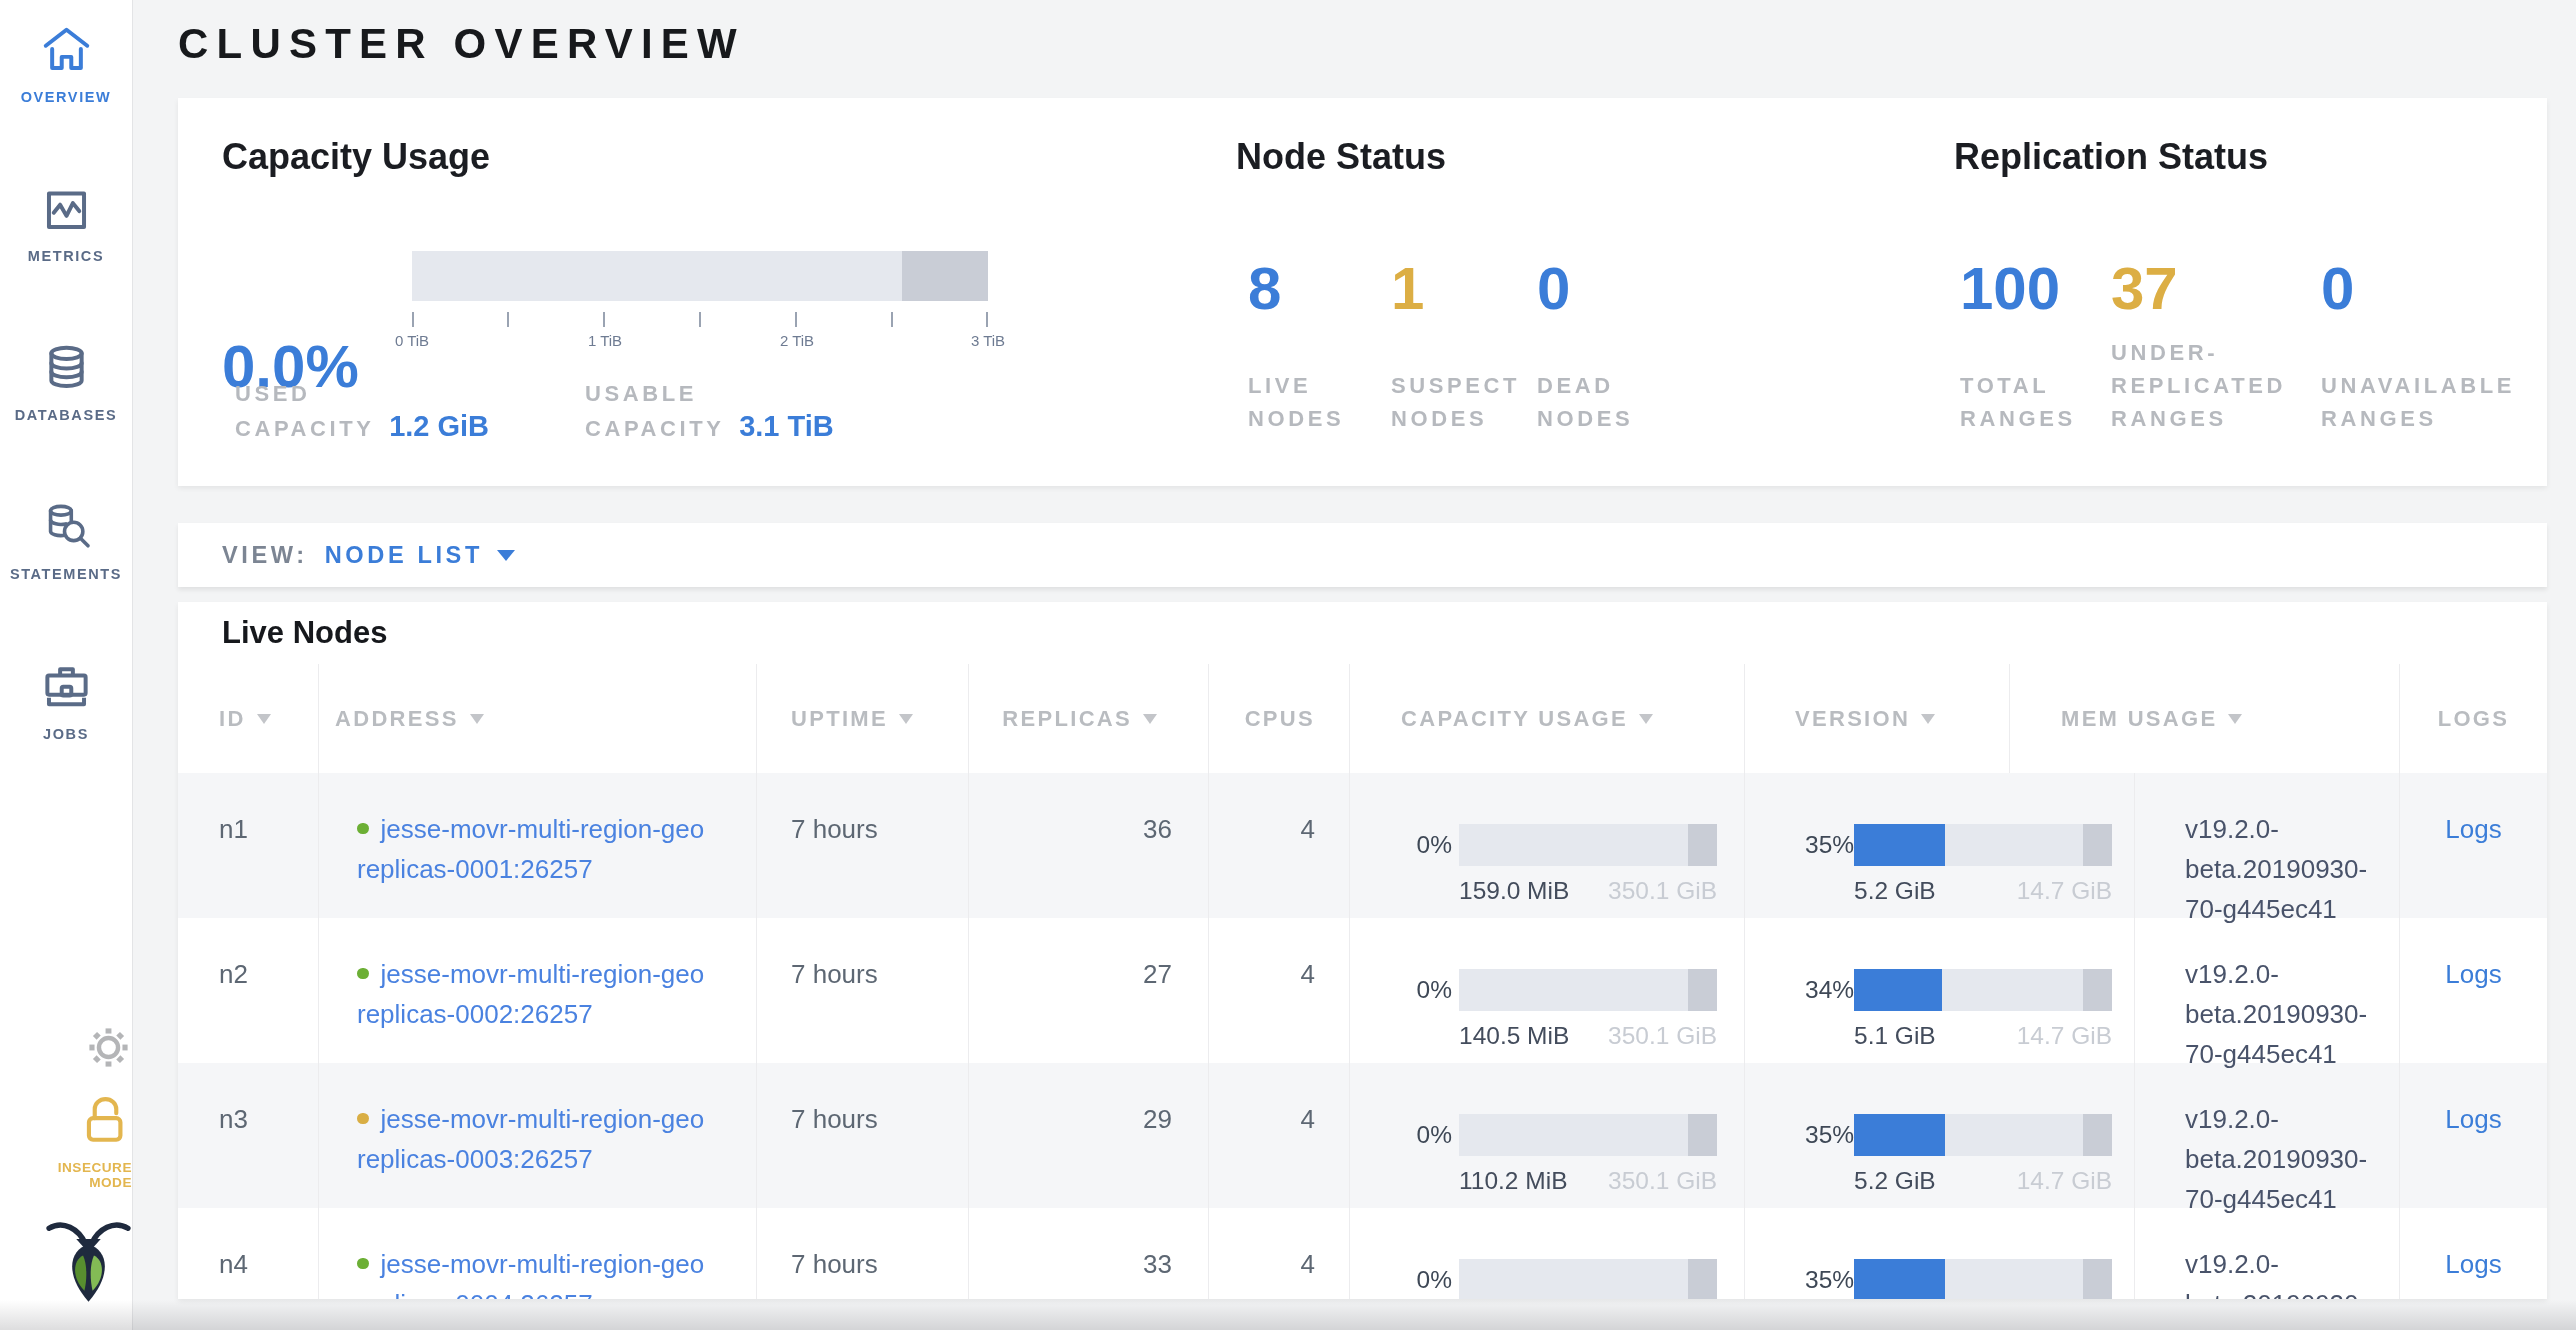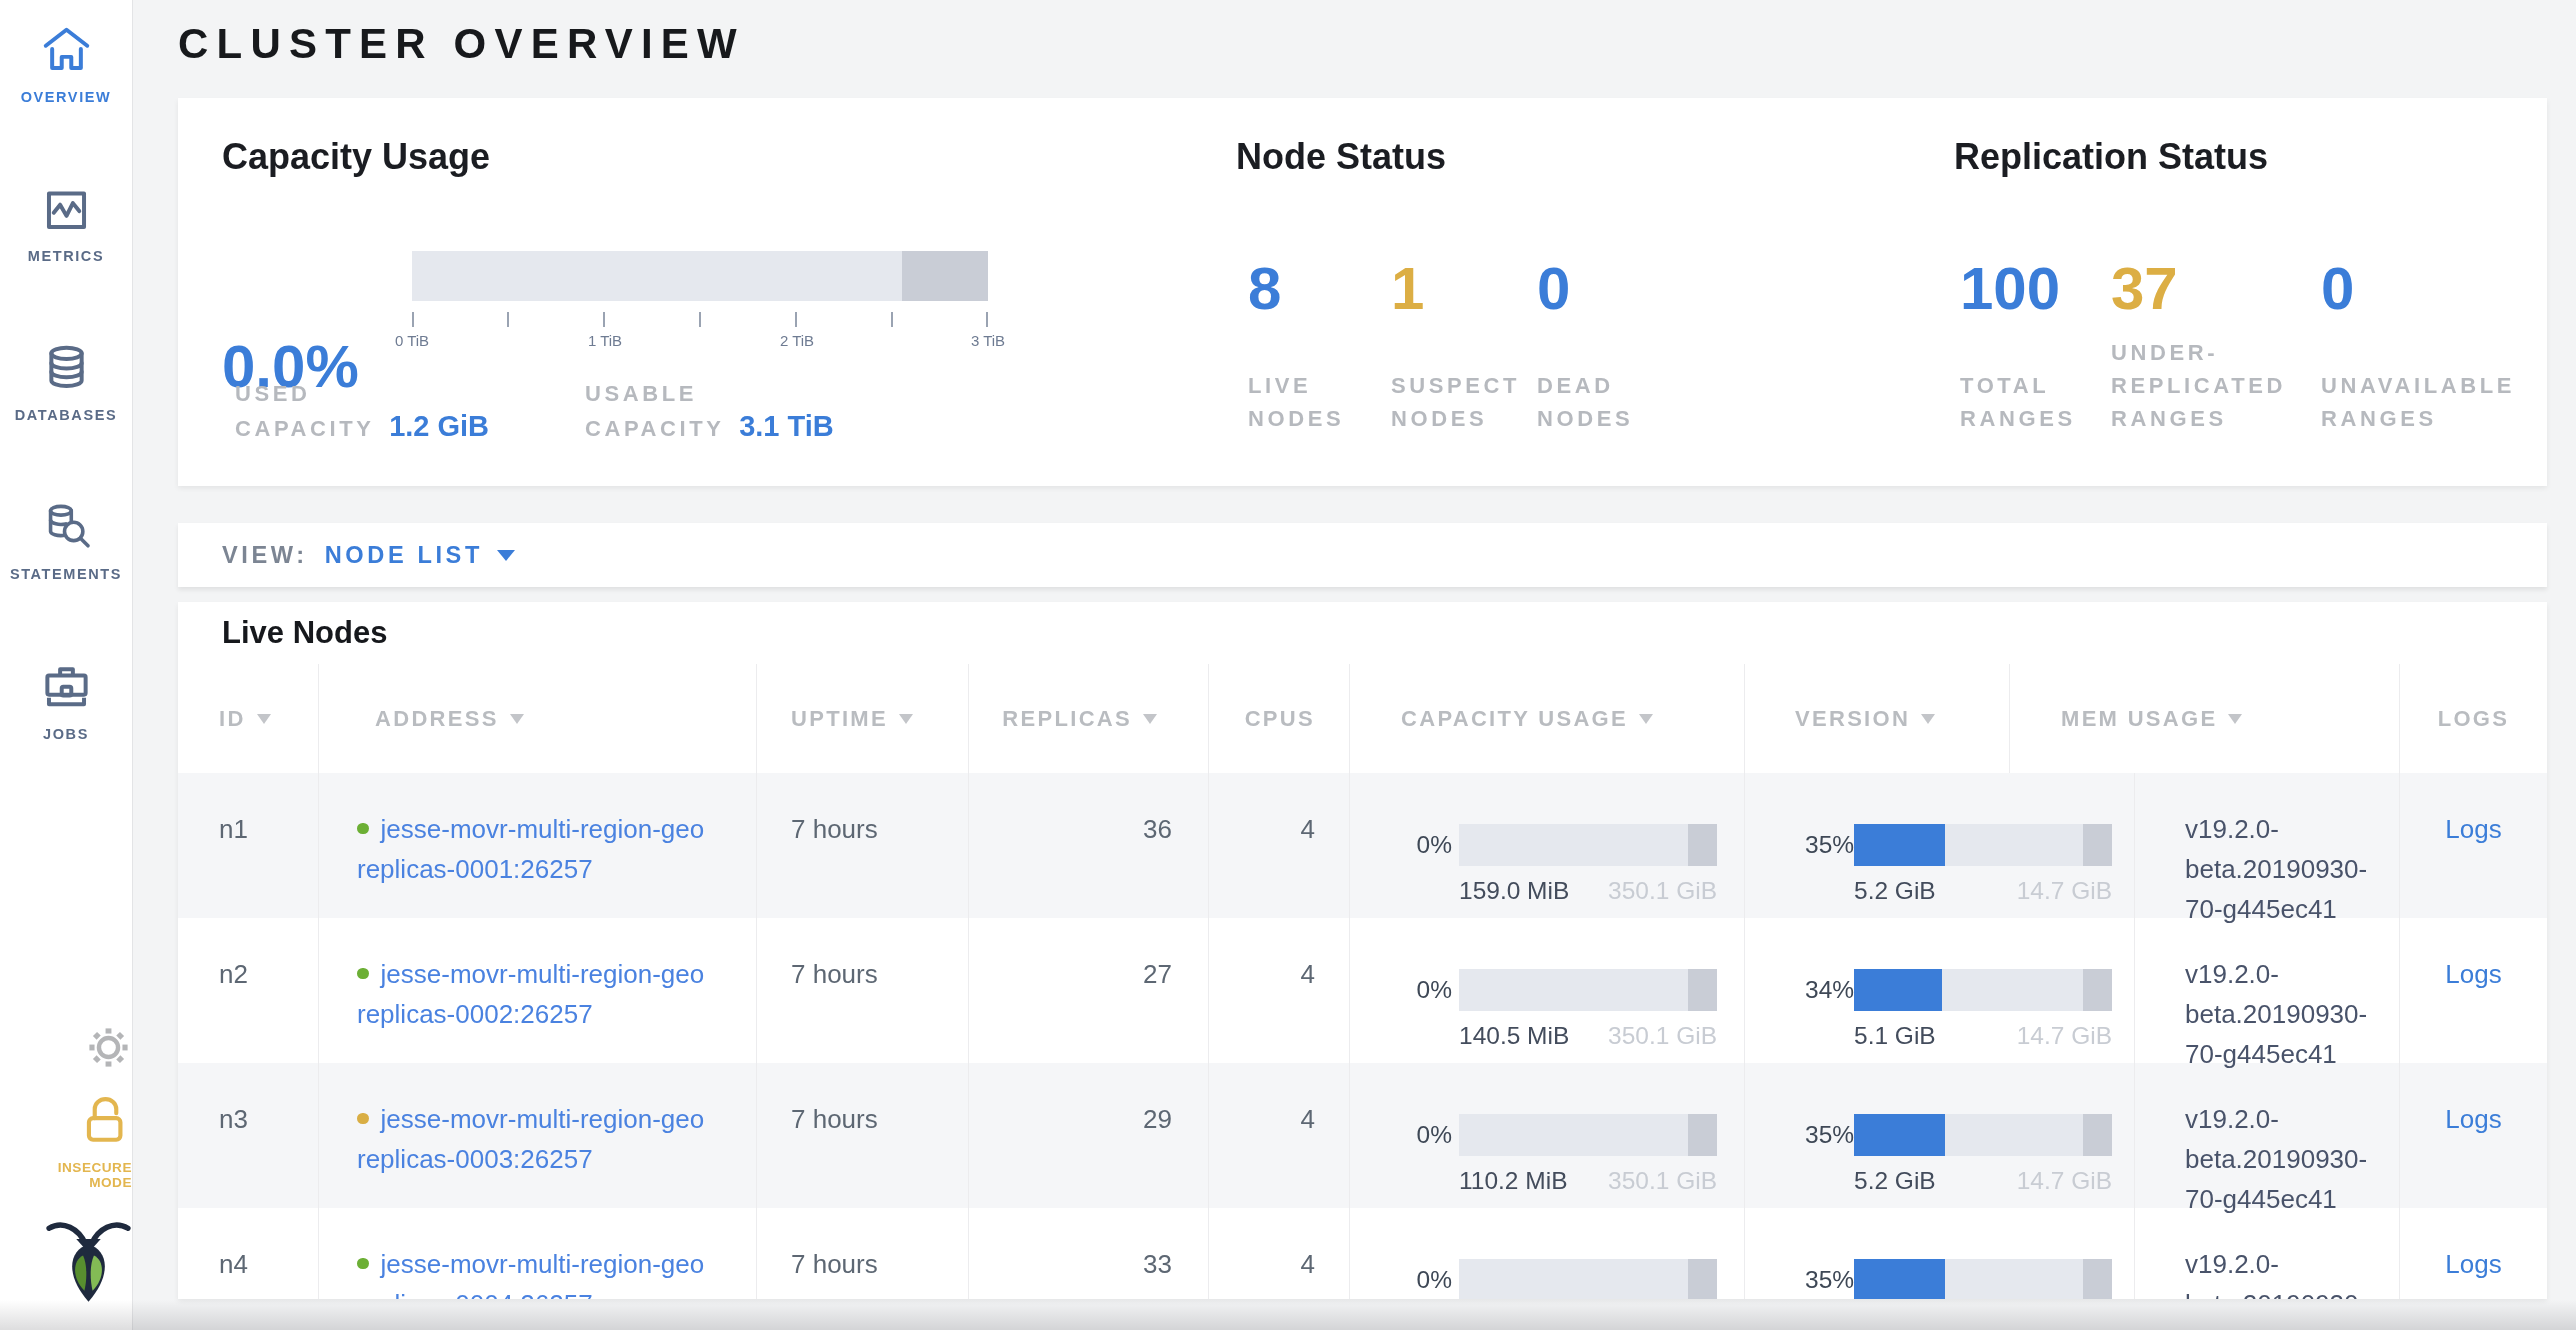--- a/index.html
+++ b/index.html
@@ -58,21 +58,21 @@
   .tbl { position:absolute; left:0; top:62px; width:2369px; }
   .tr { display:flex; width:2369px; }
   .tr.head { height:109px; }
   .tr.body-row { height:145px; }
   .tr.body-row:nth-child(even) { background:#f5f6f8; }
   .td, .th { flex:none; border-left:0.9px solid #ececee; }
   .td:first-child, .th:first-child { border-left:none; }
   .c1{width:140px;} .c2{width:438px;} .c3{width:212px;} .c4{width:240px;} .c5{width:141px;}
   .c6{width:395px;} .c7{width:390px;} .c8{width:265px;} .c9{width:148px;}
   .th { display:flex; align-items:center; font-size:22px; font-weight:700; letter-spacing:2.3px; color:#b9bcc0; }
-  .th.al{padding-left:41px;} .th.al2{padding-left:56px;} .th.al3{padding-left:34px;}
+  .th.al{padding-left:41px;} .th.al2{padding-left:16px;} .th.al3{padding-left:34px;}
   .th.ar{justify-content:flex-end; padding-right:51px;} .th.ar2{justify-content:flex-end; padding-right:34px;}
   .th.ac{justify-content:center;}
   .sort-caret { width:0; height:0; border-left:7.3px solid transparent; border-right:7.3px solid transparent; border-top:10px solid #c3c5c9; margin-left:11px; }
   .td { font-size:26px; color:#5d6773; padding-top:36px; line-height:40px; }
   .td.id-cell { padding-left:41px; }
   .td.addr-cell { padding-left:38px; }
   .addr-link { color:#4a82e0; cursor:pointer; }
   .dot { display:inline-block; width:11.8px; height:11.8px; border-radius:50%; margin-right:11.8px; position:relative; top:-3.6px; }
   .dot.live { background:#6caf35; } .dot.suspect { background:#d9ae44; }
   .td.uptime-cell { padding-left:34px; }

